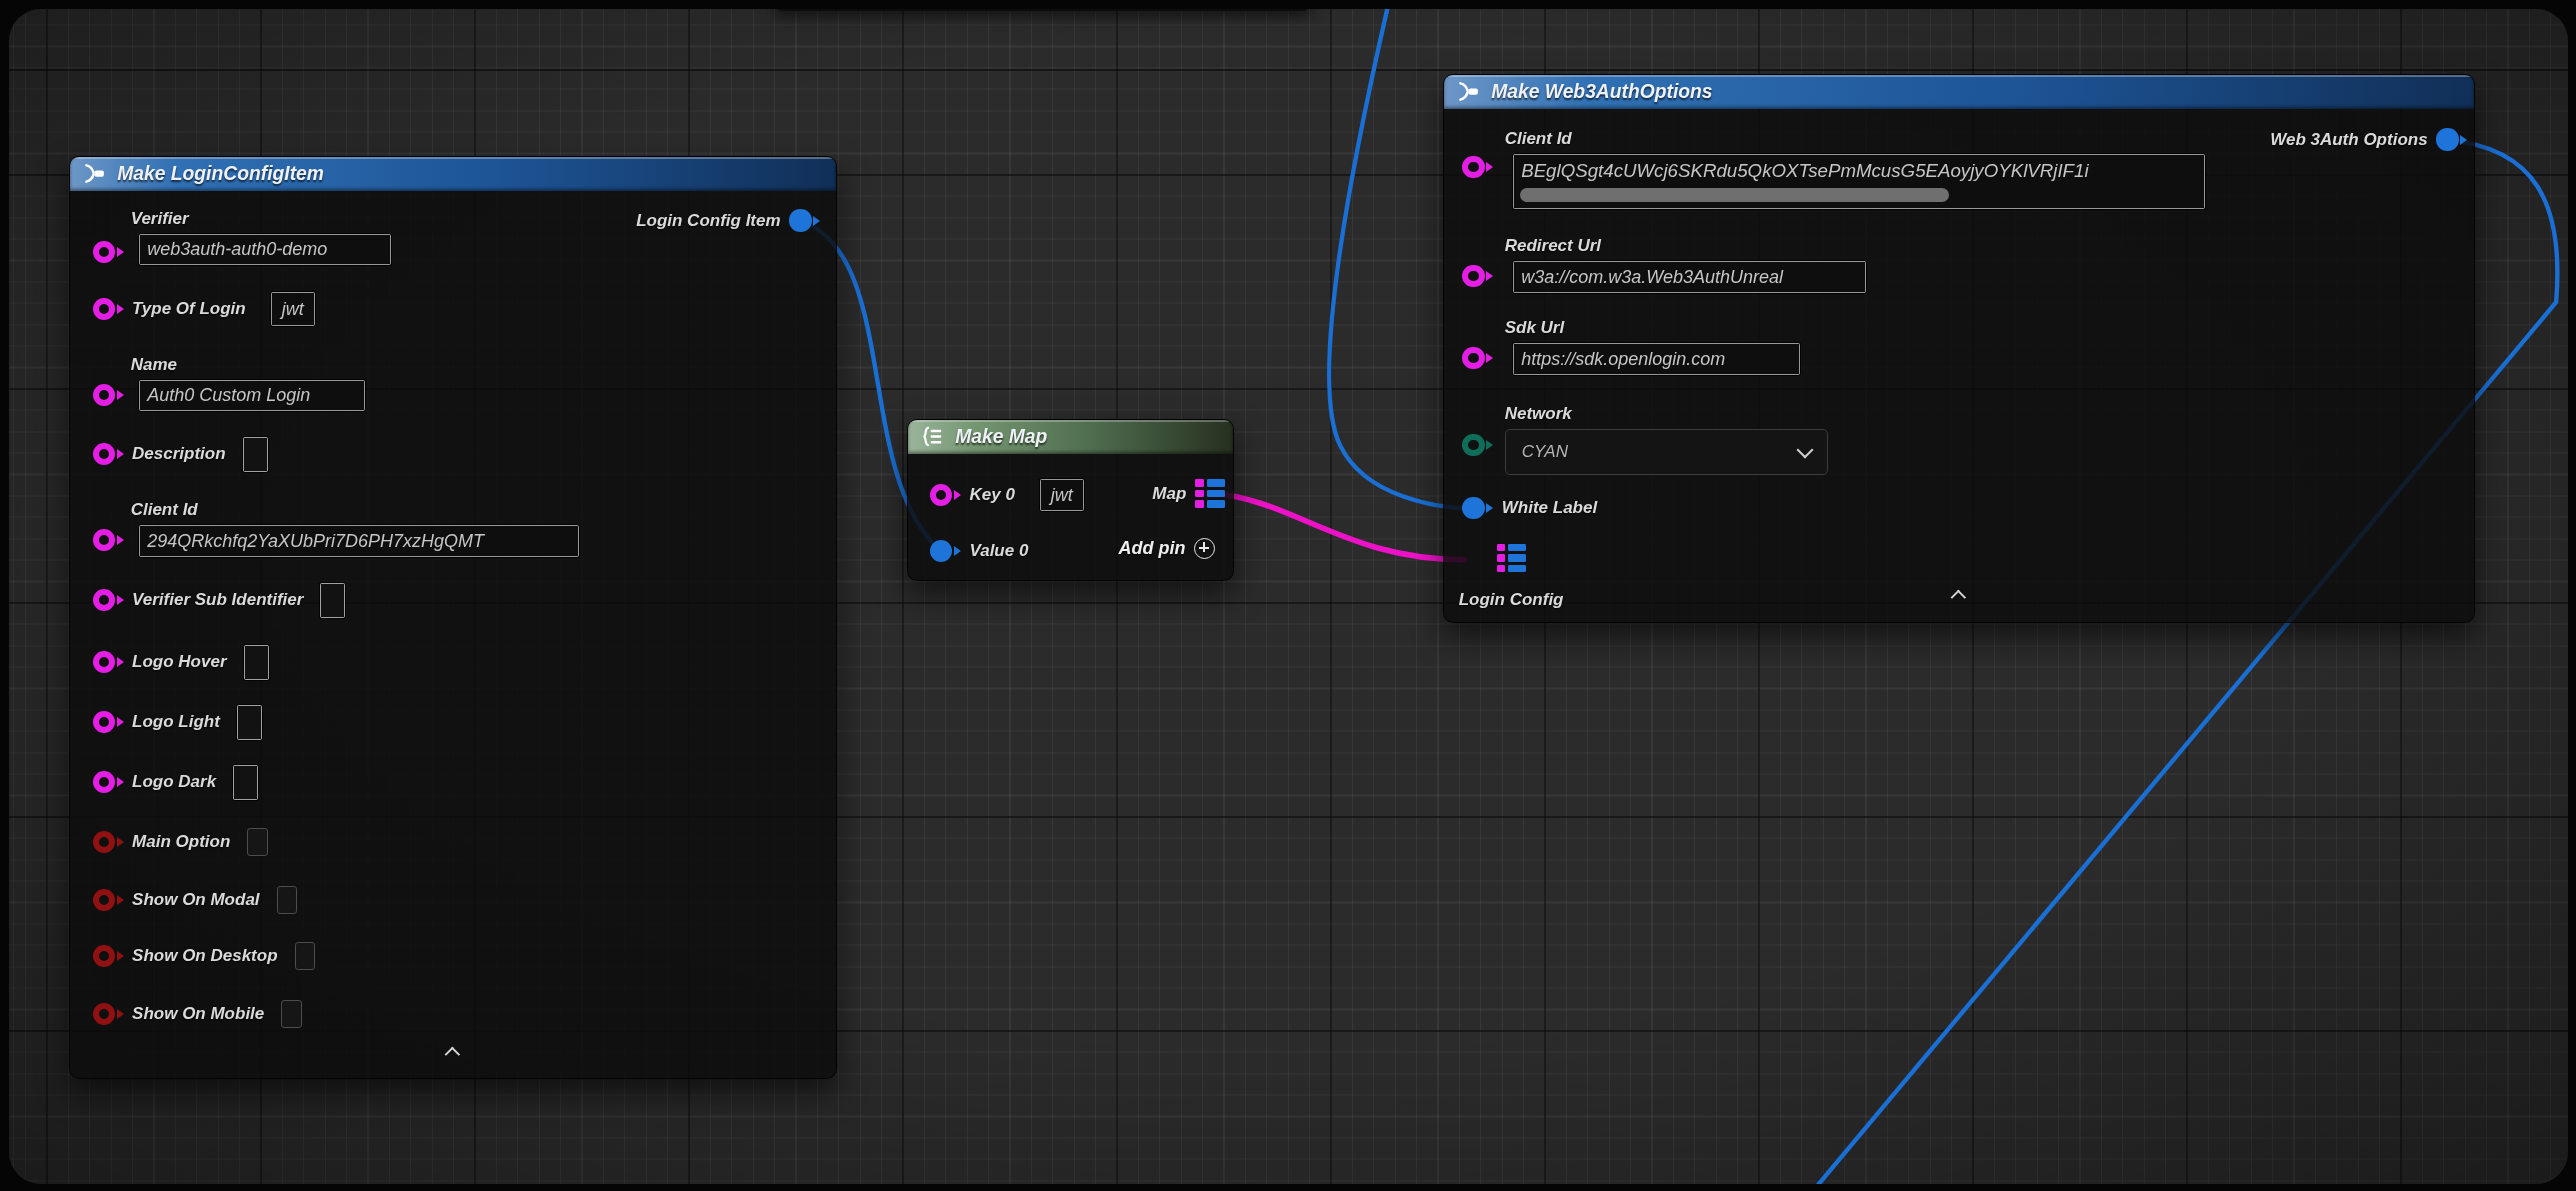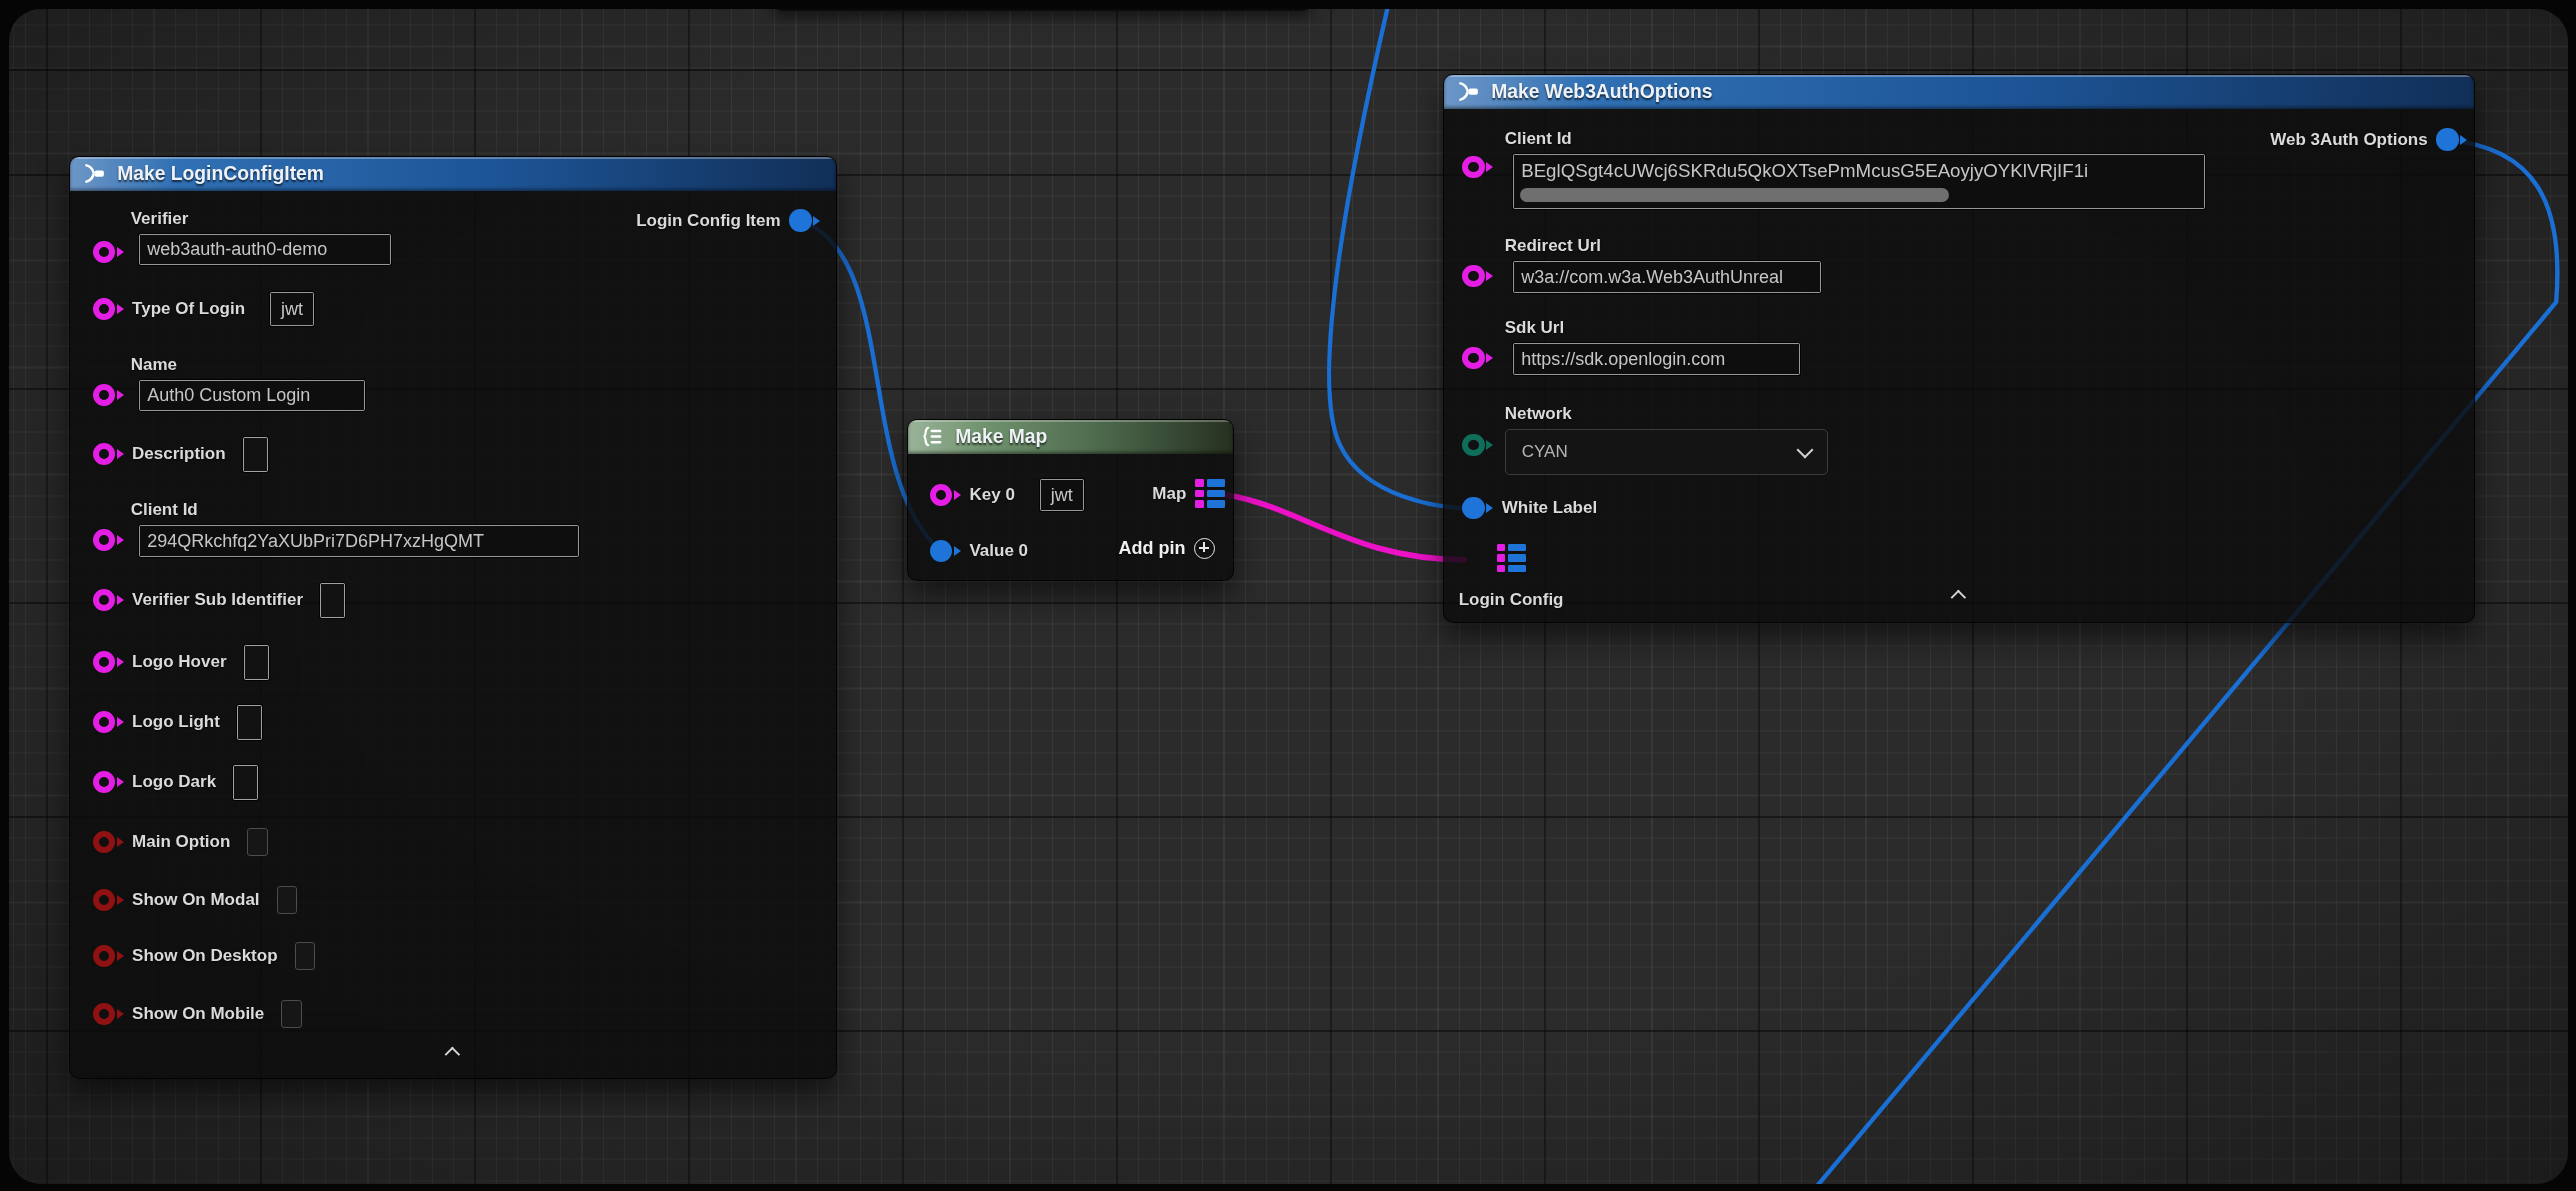--- a/index.html
+++ b/index.html
@@ -11,21 +11,21 @@
       repeating-linear-gradient(180deg, rgba(0,0,0,0.50) 0 1.9px, transparent 1.9px 214px),
       repeating-linear-gradient(90deg, rgba(255,255,255,0.055) 0 1.2px, transparent 1.2px 21.4px),
       repeating-linear-gradient(180deg, rgba(255,255,255,0.055) 0 1.2px, transparent 1.2px 21.4px);
     background-position:37px 0,0 165px,16px 0,0 15.5px;}
   .canvas::after{content:'';position:absolute;inset:0;pointer-events:none;
     background:radial-gradient(ellipse at 50% 45%, transparent 55%, rgba(0,0,0,0.38) 100%);}
   .wires{position:absolute;left:0;top:0;z-index:1;}
   .offedge{position:absolute;left:764px;top:-16px;width:539px;height:18.7px;background:#0c0c0c;border-radius:0 0 10px 10px;box-shadow:0 5px 13.7px rgba(0,0,0,0.55);z-index:2;}
 
   .node{position:absolute;background:rgba(12,12,12,0.84);border:1.2px solid rgba(0,0,0,0.75);border-radius:10px;
-    box-shadow:0 13.7px 30px rgba(0,0,0,0.55);z-index:3;}
+    box-shadow:0 13.7px 30px rgba(0,0,0,0.55);z-index:3;font-style:italic;}
   .titlebar{position:absolute;left:0;top:0;right:0;height:34px;border-radius:8.7px 8.7px 0 0;display:flex;align-items:center;gap:10px;padding:0 12.5px;box-sizing:border-box;
     color:#eef2f6;font-size:19.3px;font-weight:700;text-shadow:0 1.9px 1.9px rgba(0,0,0,0.65);}
   .titlebar.blue{background:linear-gradient(180deg, rgba(255,255,255,0.30) 0 2.5px, rgba(255,255,255,0) 2.5px),
     linear-gradient(90deg,#6d97c7 0%,#3070b4 14%,#1d5597 55%,#112f57 100%);box-shadow:inset 0 -1.9px 3.7px rgba(0,0,0,0.45);}
   .titlebar.green{background:linear-gradient(180deg, rgba(255,255,255,0.28) 0 2.5px, rgba(255,255,255,0) 2.5px),
     linear-gradient(90deg,#9ab49a 0%,#72946f 22%,#4e6b4e 58%,#26301f 100%);box-shadow:inset 0 -1.9px 3.7px rgba(0,0,0,0.45);}
   .ticon{flex:0 0 25px;height:25px;}
 
   .plabel{color:#dadada;font-size:17px;font-weight:600;text-shadow:0 1.2px 1.2px rgba(0,0,0,0.7);white-space:nowrap;}
   .field{position:absolute;display:flex;flex-direction:column;gap:5.6px;}
@@ -235,21 +235,21 @@
       <span class="plabel">Client Id</span>
       <div class="textbox tall" style="width:692px;height:55px;font-size:18.7px;">
         <span>BEglQSgt4cUWcj6SKRdu5QkOXTsePmMcusG5EAoyjyOYKlVRjIF1i</span>
         <span class="scrollbar"></span>
       </div>
     </div>
 
     <span class="pin abs hollow c-str" style="left:18.7px;top:190px;"></span>
     <div class="field" style="left:61px;top:161px;">
       <span class="plabel">Redirect Url</span>
-      <div class="textbox" style="width:308px;height:32px;">w3a://com.w3a.Web3AuthUnreal</div>
+      <div class="textbox" style="width:353px;height:32px;">w3a://com.w3a.Web3AuthUnreal</div>
     </div>
 
     <span class="pin abs hollow c-str" style="left:18.7px;top:272px;"></span>
     <div class="field" style="left:61px;top:243px;">
       <span class="plabel">Sdk Url</span>
       <div class="textbox" style="width:287px;height:32px;">https://sdk.openlogin.com</div>
     </div>
 
     <span class="pin abs hollow c-enum" style="left:18.7px;top:359px;"></span>
     <div class="field" style="left:61px;top:329px;">

